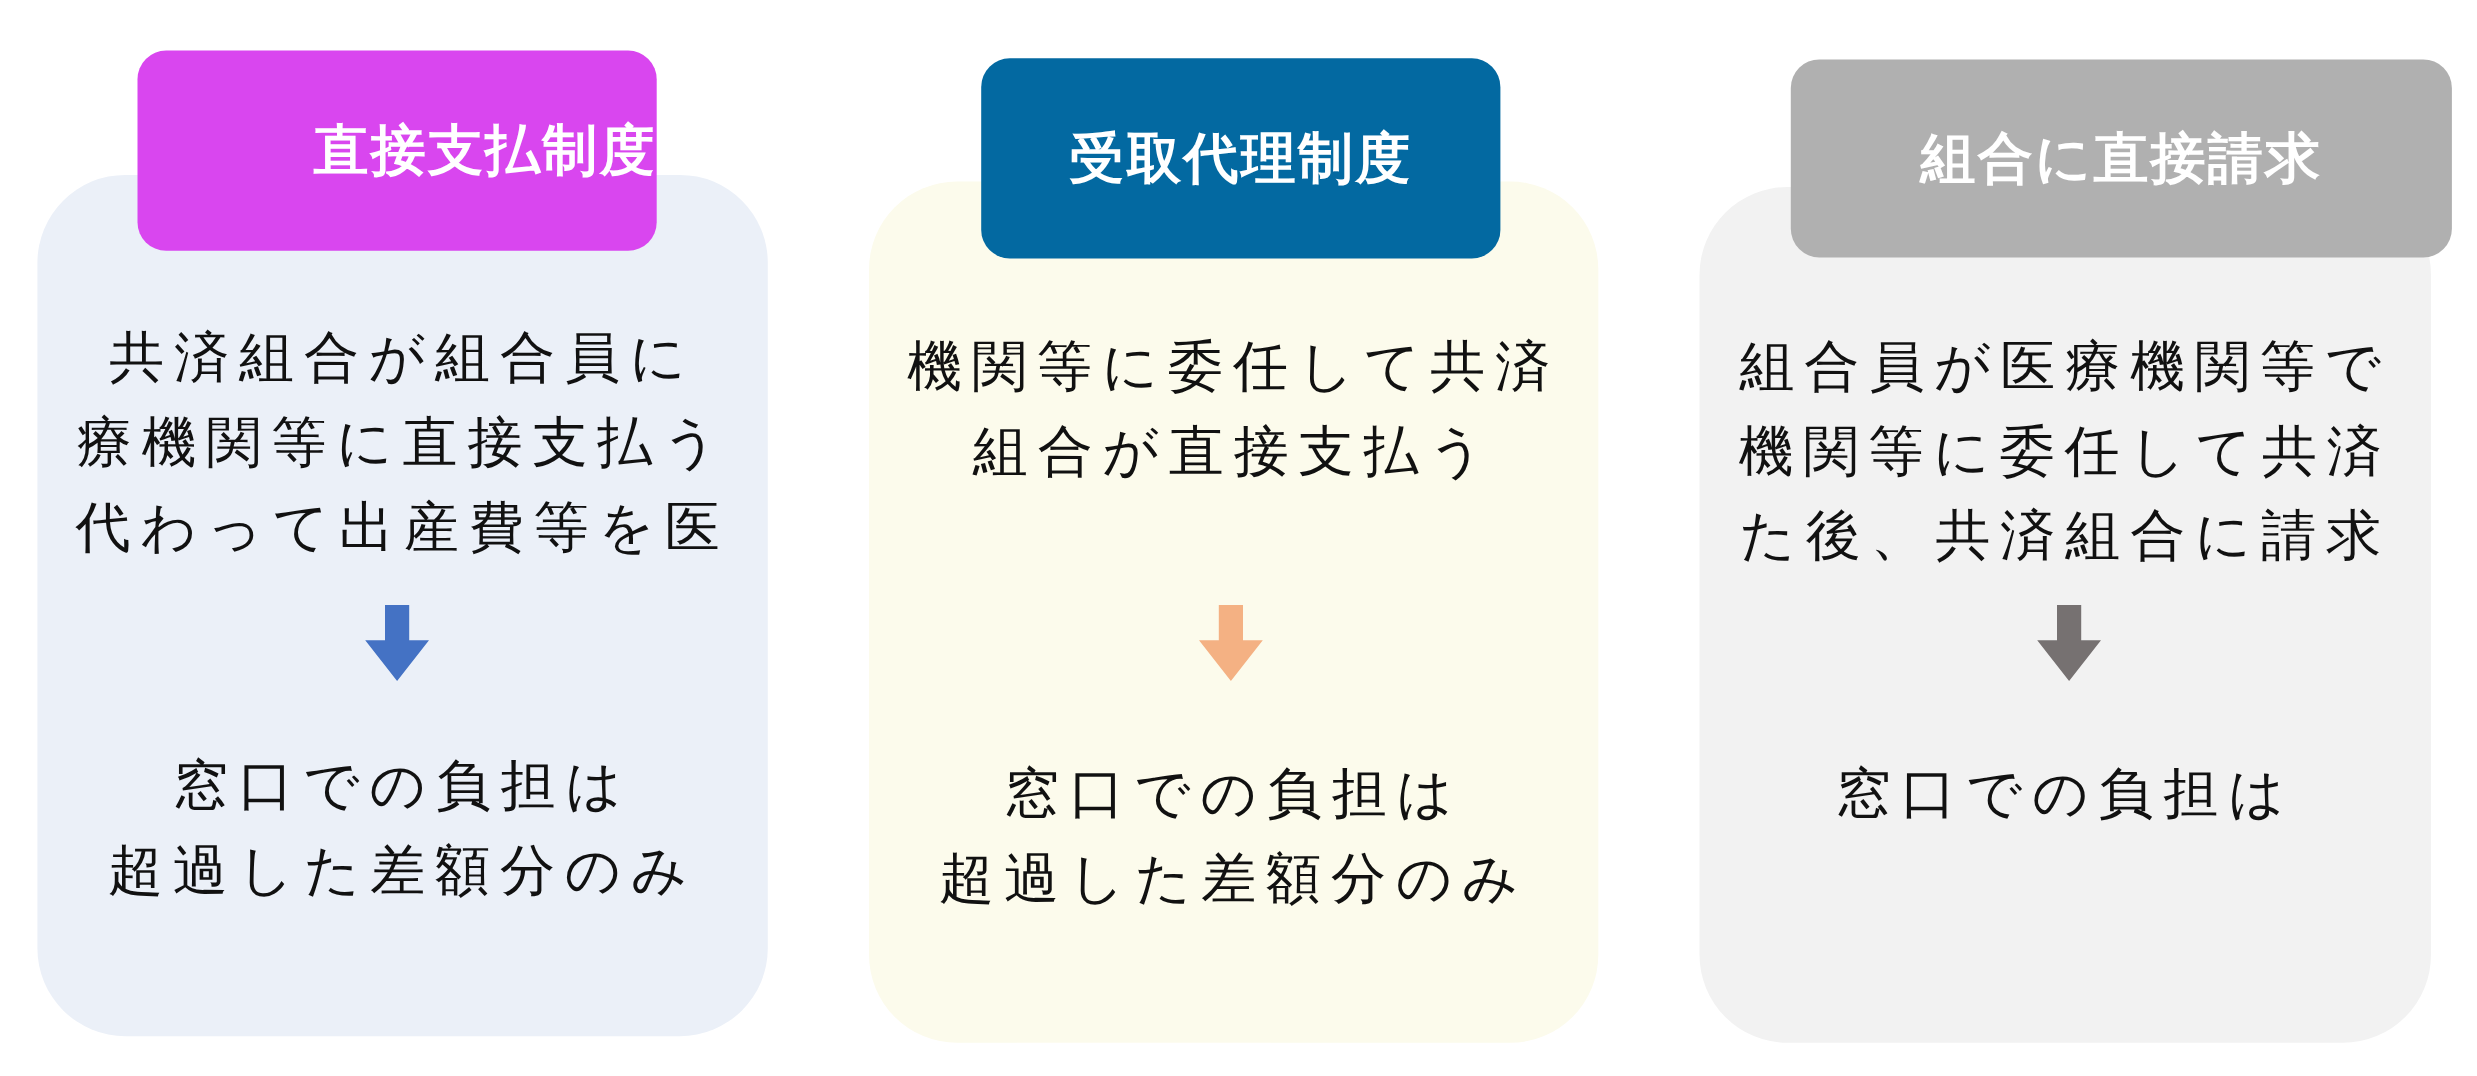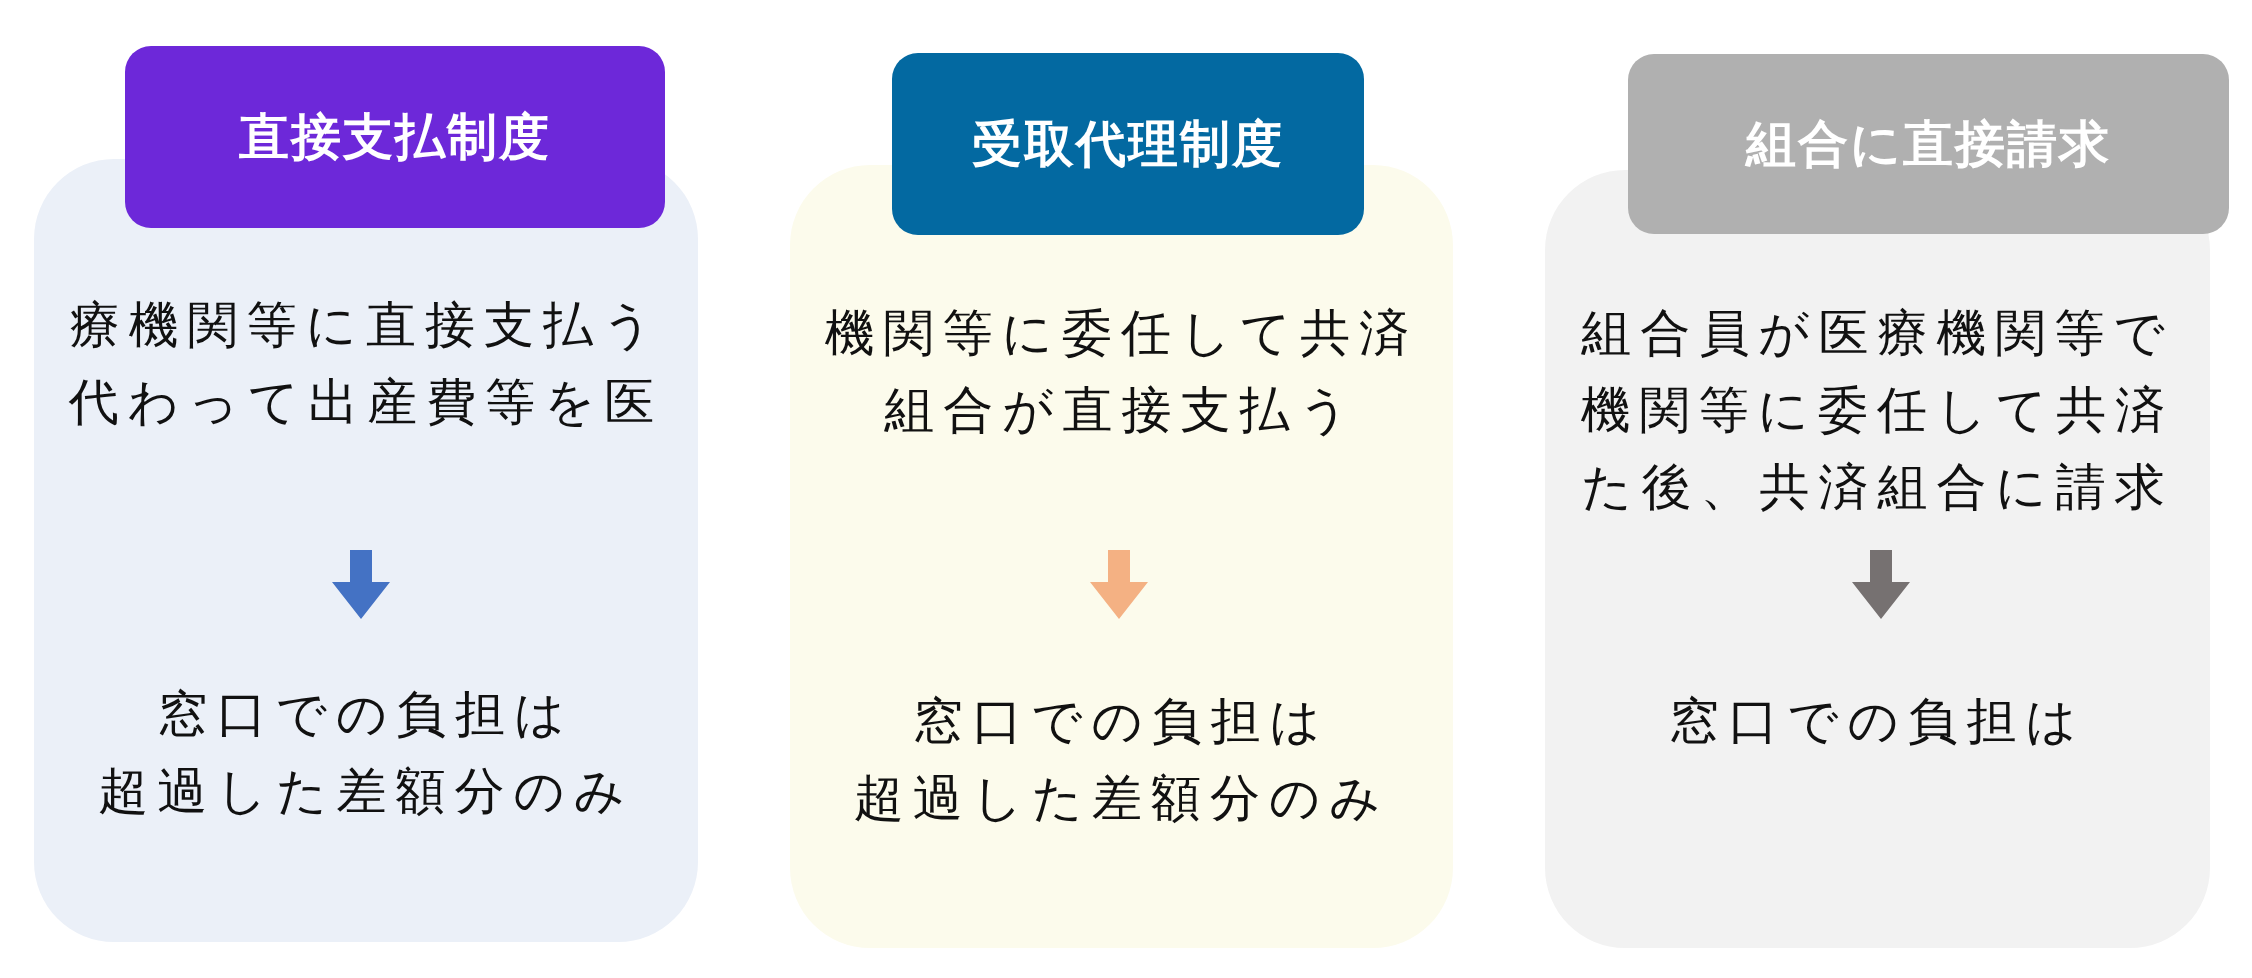--- a/index.html
+++ b/index.html
@@ -19,24 +19,25 @@
     font-size:50px; line-height:77px; letter-spacing:9px; white-space:nowrap;
   }
   .body-text div { white-space:nowrap; }
   .arrow { position:absolute; width:60px; height:70px; }
   .arrow svg { display:block; }
 </style>
 </head>
 <body>
 
 <div class="card-bg" style="left:34px; top:159px; width:664px; height:783px; background:#ebf0f8;"></div>
-<div class="header" style="left:125px; top:46px; width:540px; height:182px; background:#6d28d9;">
+<div class="header" style="left:125px; top:46px; width:472px; height:182px; background:#d946ef;justify-content:flex-end;">
   <span>直接支払制度</span>
 </div>
 <div class="body-text" style="left:34px; width:664px; top:287px;">
+  <div>共済組合が組合員に</div>
   <div>療機関等に直接支払う</div>
   <div>代わって出産費等を医</div>
 </div>
 <div class="arrow" style="left:331px; top:550px;">
   <svg width="60" height="70" viewBox="0 0 60 70">
       <polygon points="19,0 41,0 41,32 59,32 30,69 1,32 19,32" fill="#4472c4"></polygon>
     </svg>
 </div>
 <div class="body-text" style="left:34px; width:664px; top:676px;">
   <div>窓口での負担は</div>

